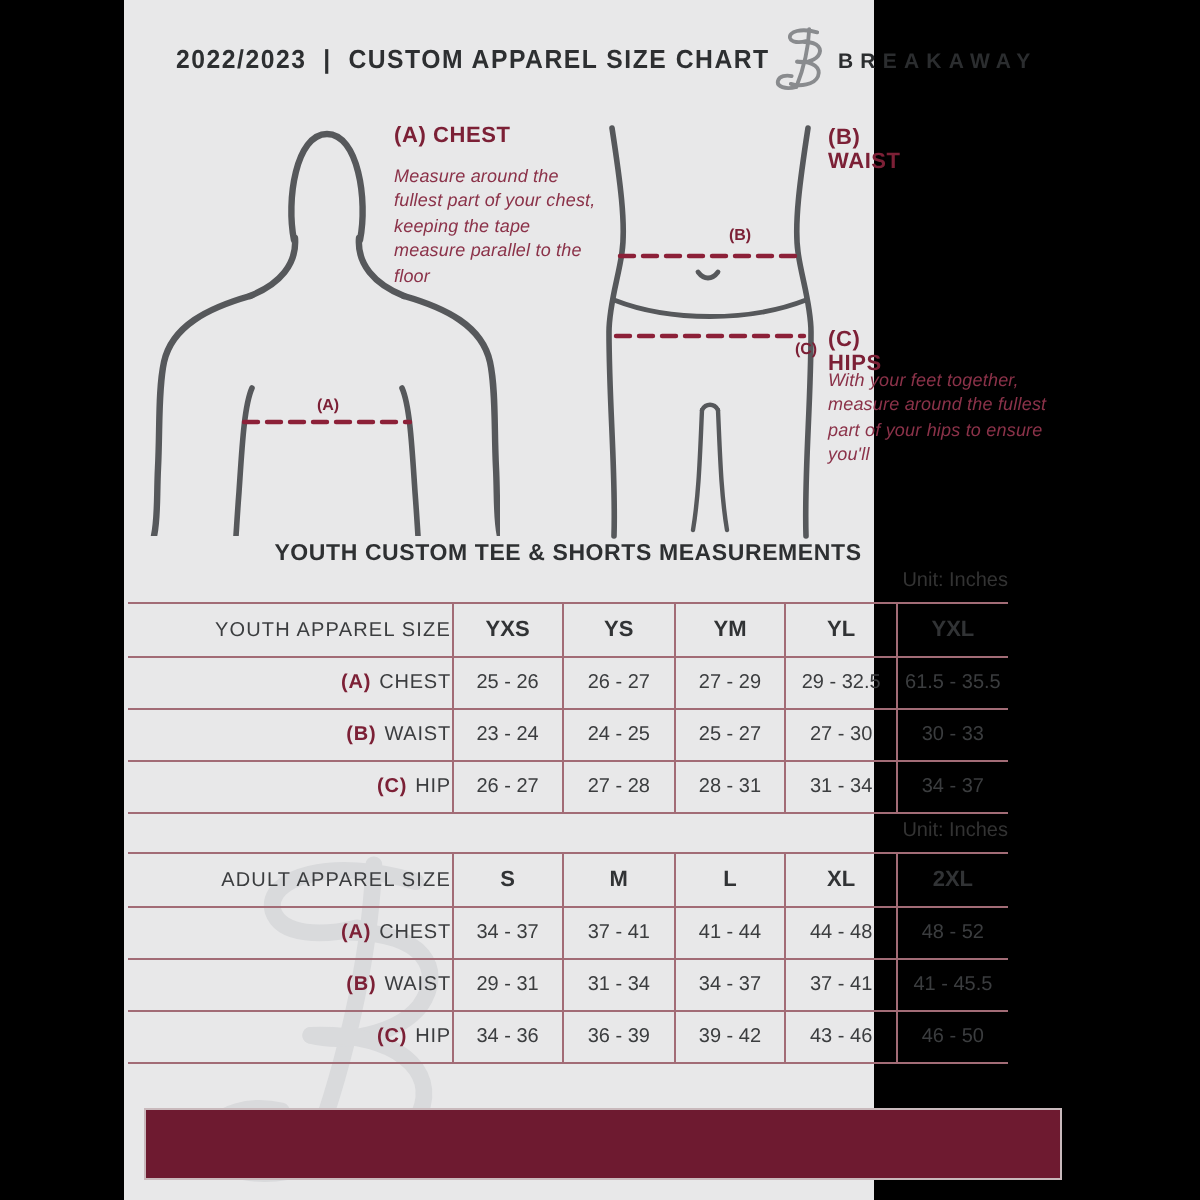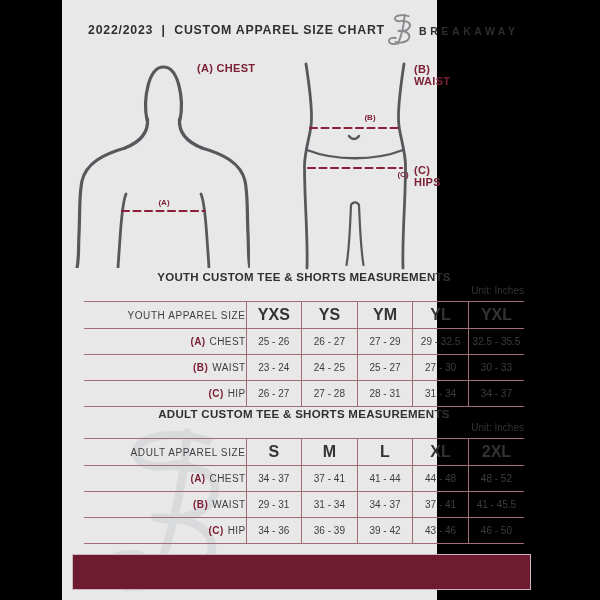--- a/index.html
+++ b/index.html
@@ -18,33 +18,33 @@
   .fig{position:absolute;}
   .fig path,.fig line{fill:none;stroke:#56585b;stroke-linecap:round;stroke-linejoin:round;}
   .fig .dash{stroke:#8c2038;stroke-width:2.2;stroke-dasharray:7 4.5;}
   .marker{position:absolute;width:32px;text-align:center;font-size:8px;font-weight:700;color:#7c2036;}
 
   
   .mh{position:absolute;font-size:11px;font-weight:700;color:#7c2036;letter-spacing:.3px;}
   .mtxt{position:absolute;font-size:9px;font-style:italic;color:#8b3249;line-height:1.38;letter-spacing:.1px;}
 
   
-  .tblock{position:absolute;left:22px;width:440px;z-index:1;}
+  .tblock{position:absolute;left:2px;width:440px;z-index:1;}
   .ttitle{text-align:center;font-size:11.5px;font-weight:700;color:#2e3032;letter-spacing:.3px;}
   .tunit{text-align:right;font-size:10px;color:#333;margin-top:2px;}
   table.size-table{border-collapse:collapse;table-layout:fixed;width:440px;margin-top:5px;
                    border-top:1px solid #a26c76;border-bottom:1px solid #a26c76;}
   col.c0{width:162px;}
   .size-table th,.size-table td{height:25px;padding:0;font-weight:400;color:#3b3d3f;
                    border-top:1px solid #a26c76;}
   .size-table thead th{height:26px;border-top:none;}
   .size-table .lbl{text-align:right;font-size:10px;letter-spacing:.6px;padding-left:22px;}
   .size-table td.lbl{padding-left:34px;letter-spacing:.4px;}
   .size-table .val{text-align:center;border-left:1px solid #a26c76;font-size:10px;}
-  .size-table thead .val{font-weight:700;font-size:16px;color:#313335;}
+  .size-table thead .val{font-weight:700;font-size:11px;color:#313335;}
   .size-table .key{color:#7c2036;font-weight:700;margin-right:4px;}
 
   
   .watermark{position:absolute;left:18px;top:424px;width:155px;height:168px;z-index:0;}
   .watermark path{fill:none;stroke:#d9dadc;stroke-linecap:round;stroke-linejoin:round;}
   .footer-bar{position:absolute;left:10px;top:554px;width:457px;height:34px;background:#6e1a30;
               border:1px solid #c9b9bc;z-index:2;}
   .logo path{fill:none;stroke:#898b8e;stroke-linecap:round;stroke-linejoin:round;}
 </style>
 </head>
@@ -83,26 +83,27 @@
       <path d="M51 143 C53 139.5 57 139.5 59 143" stroke-width="2.2"></path>
       <path d="M51 143 C50 165 49.5 185 46.5 203" stroke-width="2.2"></path>
       <path d="M59 143 C60 165 60.5 185 63.5 203" stroke-width="2.2"></path>
       <line class="dash" x1="10" y1="66" x2="98" y2="66"></line>
       <line class="dash" x1="8" y1="106" x2="102" y2="106"></line>
     </svg>
     <span class="marker" style="left:292px;top:113px">(B)</span>
     <span class="marker" style="left:325px;top:170px">(C)</span>
 
     <div class="mh" style="left:135px;top:62px">(A) CHEST</div>
+    <div class="mtxt" style="left:135px;top:82px;width:103px">Measure around the fullest part of your chest, keeping the tape measure parallel to the floor</div>
 
     <div class="mh" style="left:352px;top:63px">(B) WAIST</div>
 
     <div class="mh" style="left:352px;top:164px">(C) HIPS</div>
     <div class="mtxt" style="left:352px;top:184px;width:113px">
-      <br>
+      <span>With your feet together, measure around the fullest part of your hips to ensure you'll</span><br>
     </div>
 
     <svg class="watermark" viewBox="0 0 36 40">
       <path d="M30 4 C20 1 12 3.5 13 7.5 C14 10.5 19 10.5 23 9.5" stroke-width="2"></path>
       <path d="M25 2 C24.5 14 21 28 17 38" stroke-width="2"></path>
       <path d="M22 10 C31 10 33.5 14.5 30.5 18.8 C27.5 22.5 21 23.2 17.5 22.3" stroke-width="2"></path>
       <path d="M17.5 22.3 C28 22 32.5 26.5 30.5 31.5 C28.3 36.8 19 38 13.5 36.2" stroke-width="2"></path>
       <path d="M17 38 C10 40 4.5 37.8 5.5 34.2 C6.3 31.3 10.5 30.5 14 31.3" stroke-width="2"></path>
     </svg>
 
@@ -128,21 +129,21 @@
             <th class="val">YXL</th>
           </tr>
         </thead>
         <tbody>
           <tr>
             <td class="lbl"><span class="key">(A)</span><span>CHEST</span></td>
             <td class="val">25 - 26</td>
             <td class="val">26 - 27</td>
             <td class="val">27 - 29</td>
             <td class="val">29 - 32.5</td>
-            <td class="val">32.5 - 35.5</td>
+            <td class="val">61.5 - 35.5</td>
           </tr>
           <tr>
             <td class="lbl"><span class="key">(B)</span><span>WAIST</span></td>
             <td class="val">23 - 24</td>
             <td class="val">24 - 25</td>
             <td class="val">25 - 27</td>
             <td class="val">27 - 30</td>
             <td class="val">30 - 33</td>
           </tr>
           <tr>
@@ -151,21 +152,20 @@
             <td class="val">27 - 28</td>
             <td class="val">28 - 31</td>
             <td class="val">31 - 34</td>
             <td class="val">34 - 37</td>
           </tr>
         </tbody>
       </table>
     </div>
 
     <div class="tblock" style="top:408px">
-      <div class="ttitle">ADULT CUSTOM TEE &amp; SHORTS MEASUREMENTS</div>
       <div class="tunit">Unit: Inches</div>
       <table class="size-table">
         <colgroup>
             <col class="c0">
             <col>
             <col>
             <col>
             <col>
             <col>
           </colgroup>

